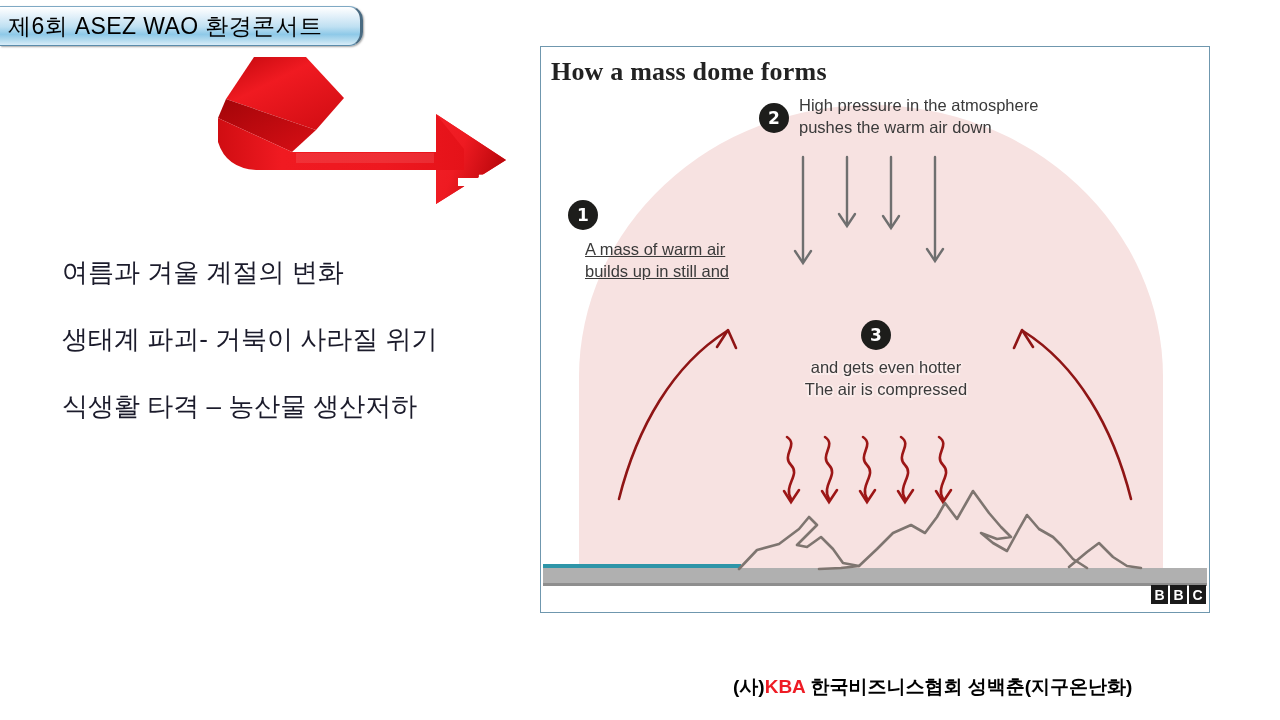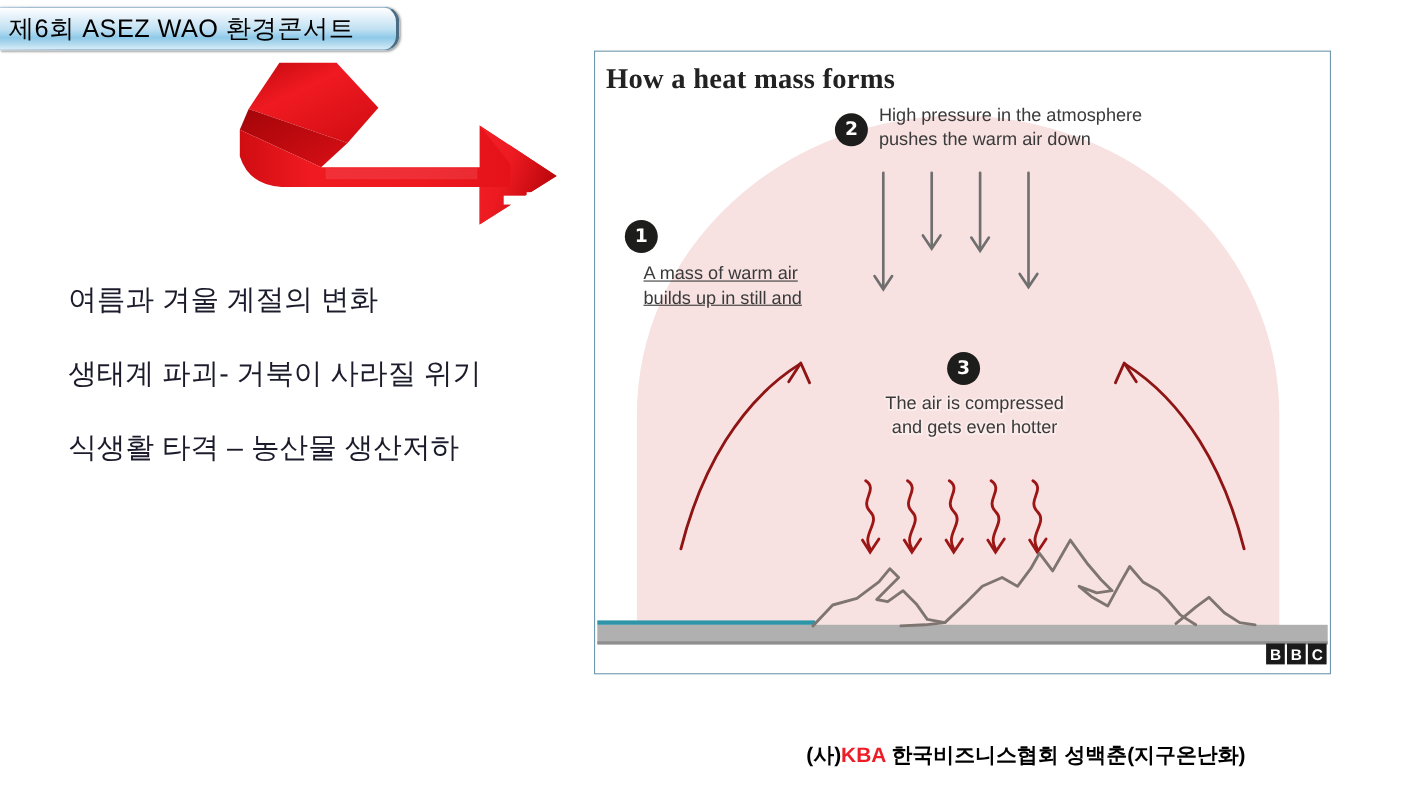--- a/index.html
+++ b/index.html
@@ -183,38 +183,38 @@
       <path d="M395 444 L402 455 L410 443"></path>
     </g>
 
     <g stroke="#7e7570" stroke-width="2.6" fill="none" stroke-linejoin="round" stroke-linecap="round">
       <path d="M198 522 L216 503 L238 497 L258 482 L268 470 L276 478 L256 498 L266 500 L280 490 L292 502 L302 516 L318 519"></path>
       <path d="M278 522 L300 521 L318 519 L336 502 L352 486 L370 478 L384 486 L396 470 L404 456 L416 472 L424 458 L432 444 L448 466 L460 480 L470 490 L456 492 L440 486 L452 496 L466 504 L478 482 L486 468 L498 482 L512 490 L520 498 L532 512 L546 521"></path>
       <path d="M528 520 L546 505 L558 496 L572 510 L586 519 L600 521"></path>
     </g>
   </svg>
 
-  <div id="figure-title">How a heat mass forms</div>
+  <div id="figure-title">How a mass dome forms</div>
 
   <div class="step-badge" id="step1-badge">1</div>
   <div class="step-text" id="step1-text">
     <div>A mass of warm air</div>
     <div>builds up in still and</div>
   </div>
 
   <div class="step-badge" id="step2-badge">2</div>
   <div class="step-text" id="step2-text">
     <div>High pressure in the atmosphere</div>
     <div>pushes the warm air down</div>
   </div>
 
   <div class="step-badge" id="step3-badge">3</div>
   <div class="step-text" id="step3-text">
+    <div>and gets even hotter</div>
     <div>The air is compressed</div>
-    <div>and gets even hotter</div>
   </div>
 
   <div id="bbc-logo">
     <span class="bbc-letter">B</span>
     <span class="bbc-letter">B</span>
     <span class="bbc-letter">C</span>
   </div>
 </div>
 
 <div id="footer-credit">

